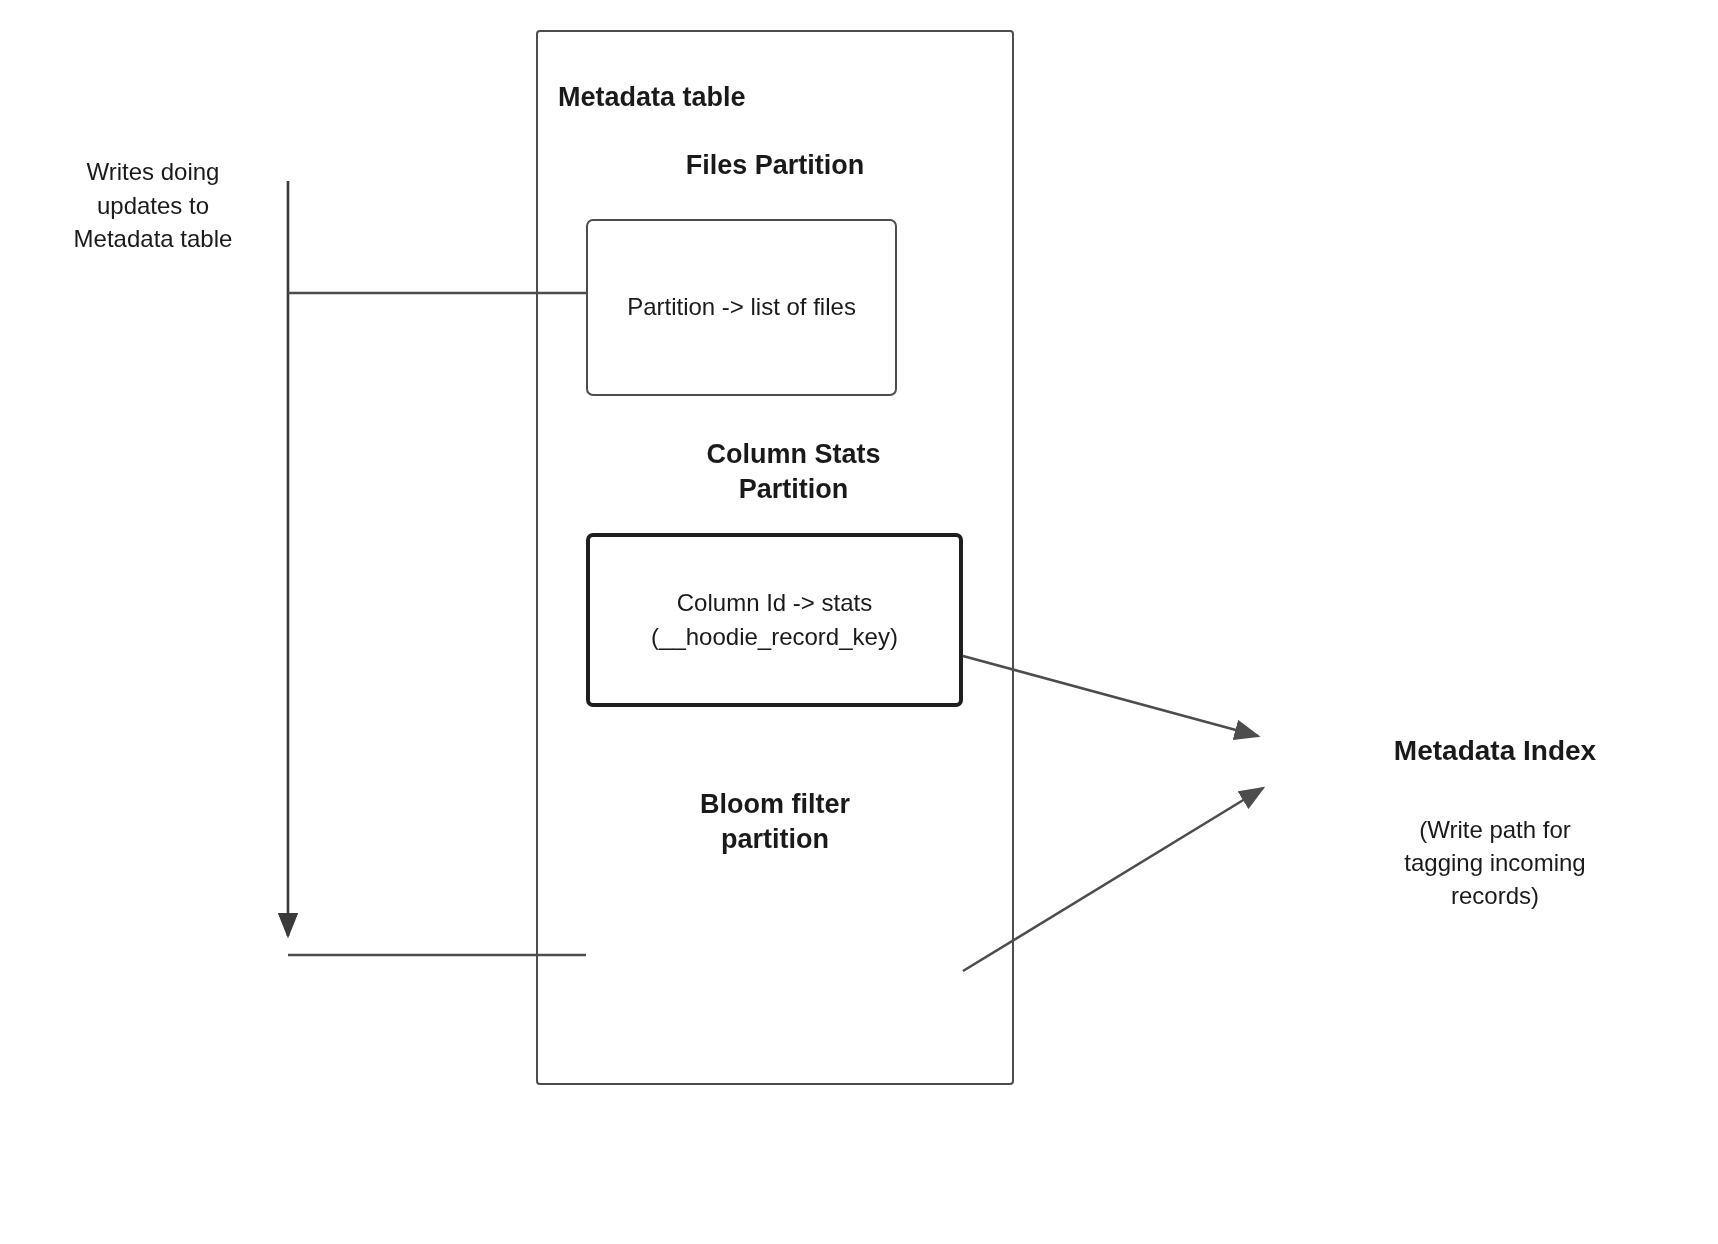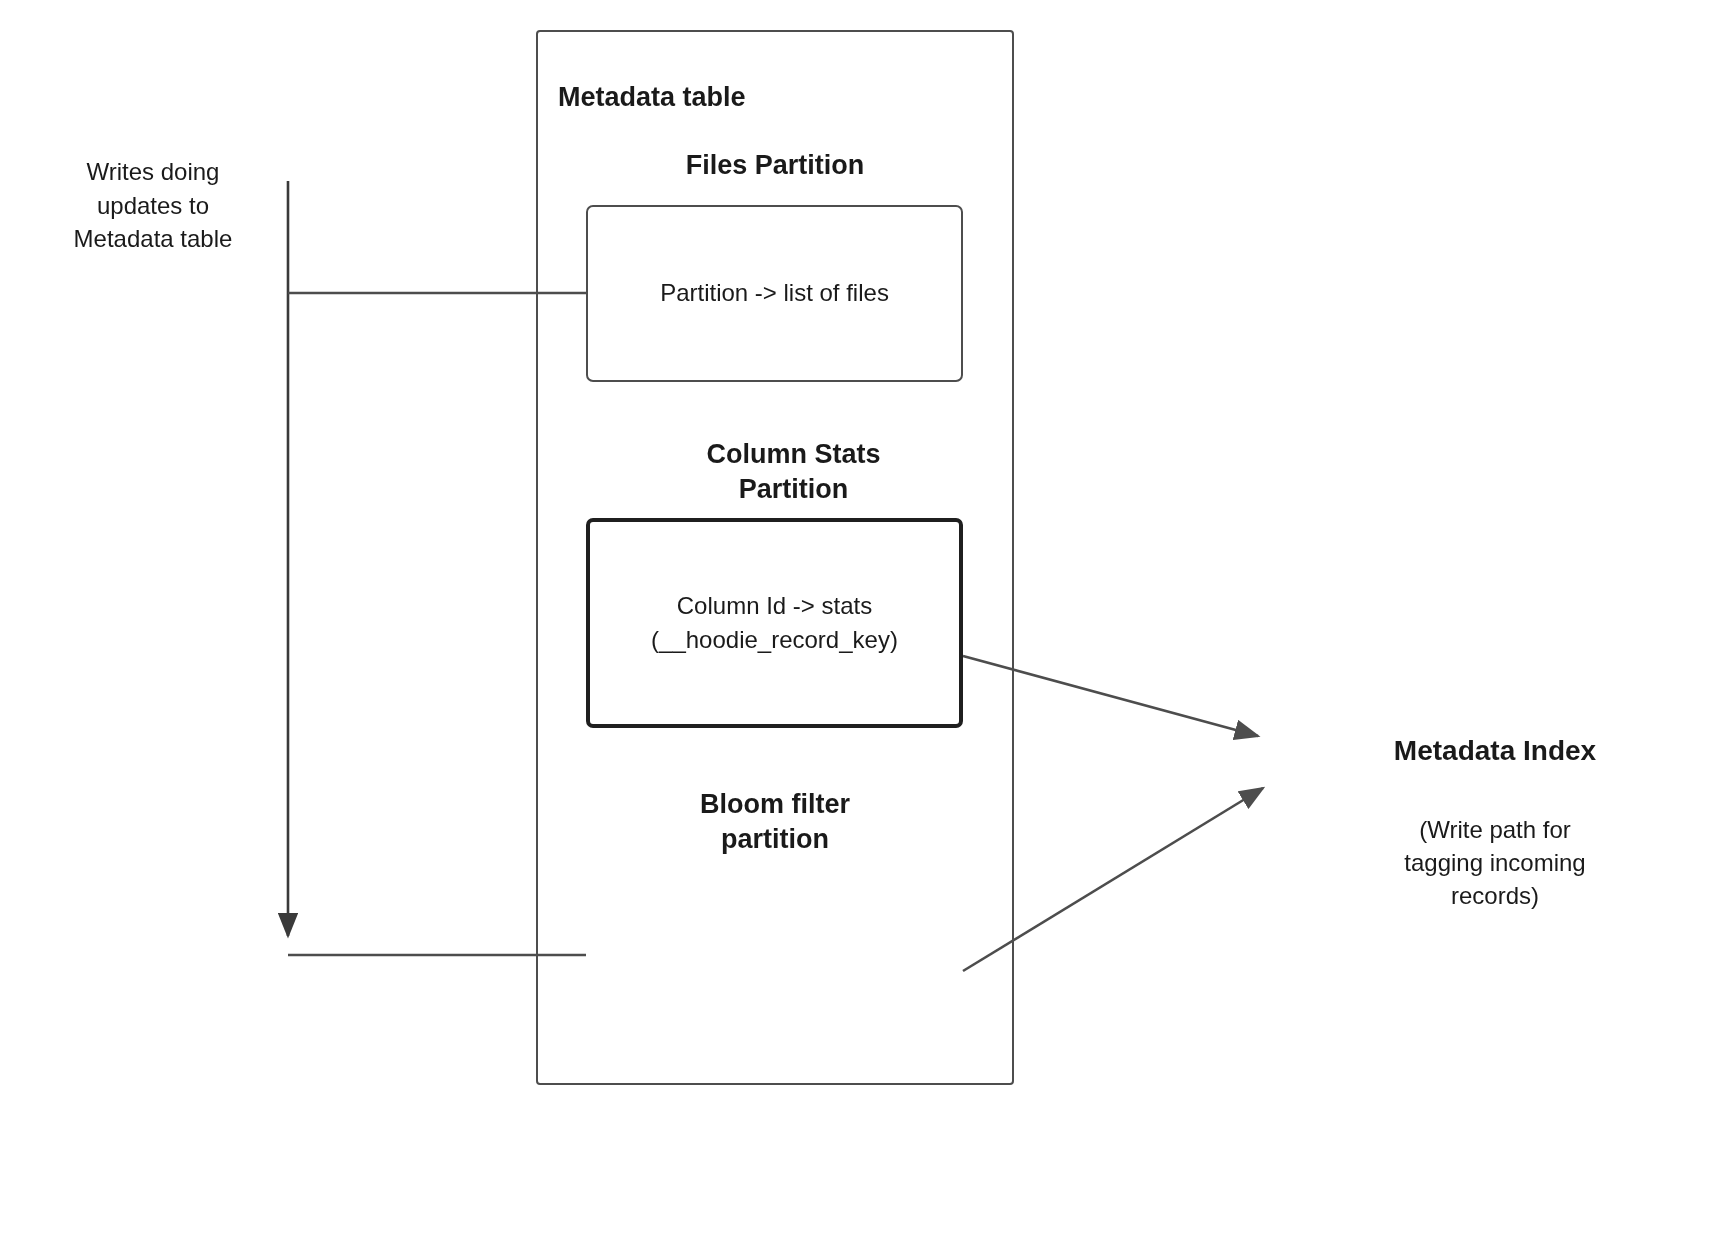--- a/index.html
+++ b/index.html
@@ -149,28 +149,28 @@
   <div class="lbl left-note">Writes doing
 updates to
 Metadata table</div>
 
   <div class="outer-box"></div>
 
   <div class="lbl outer-title">Metadata table</div>
 
   <div class="lbl section-title" style="left:536px; top:148px; width:478px;">Files Partition</div>
 
-  <div class="inner-box" style="left:586px; top:205px; width:377px; height:177px;">
+  <div class="inner-box" style="left:586px; top:219px; width:311px; height:177px;">
     <span class="inner-text">Partition -&gt; list of files</span>
   </div>
 
   <div class="lbl section-title" style="left:536px; top:437px; width:515px;">Column Stats
 Partition</div>
 
-  <div class="inner-box emphasis" style="left:586px; top:518px; width:377px; height:210px;">
+  <div class="inner-box emphasis" style="left:586px; top:533px; width:377px; height:174px;">
     <span class="inner-text">Column Id  -&gt; stats
 (__hoodie_record_key)</span>
   </div>
 
   <div class="lbl section-title" style="left:536px; top:787px; width:478px;">Bloom filter
 partition</div>
 
 
   <div class="lbl right-title">Metadata Index</div>
 

